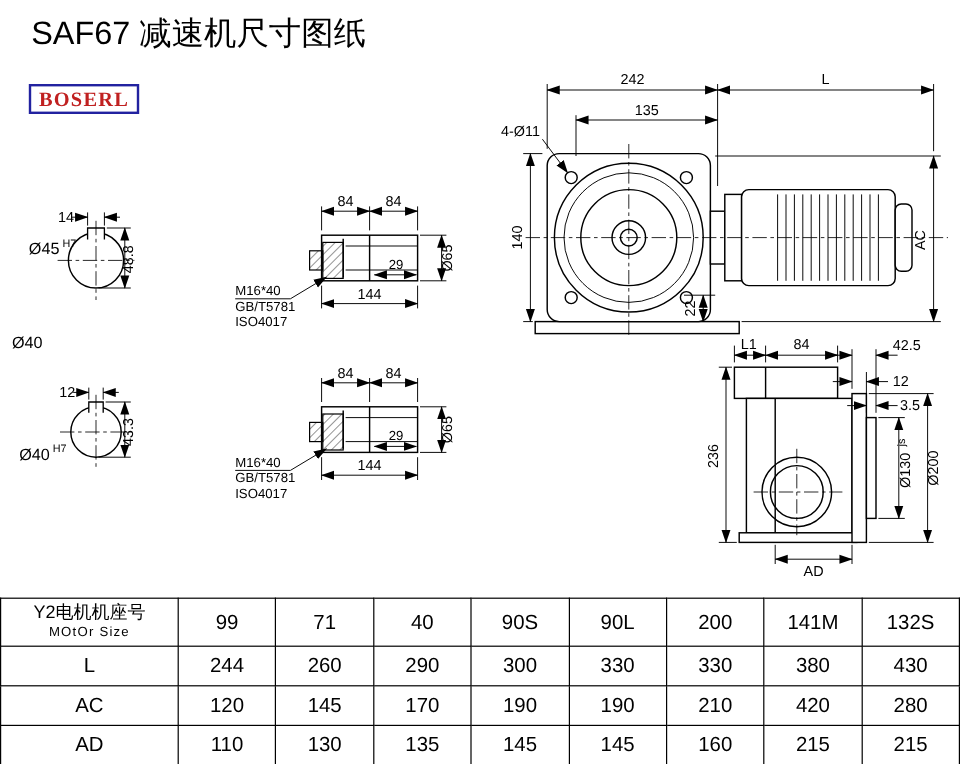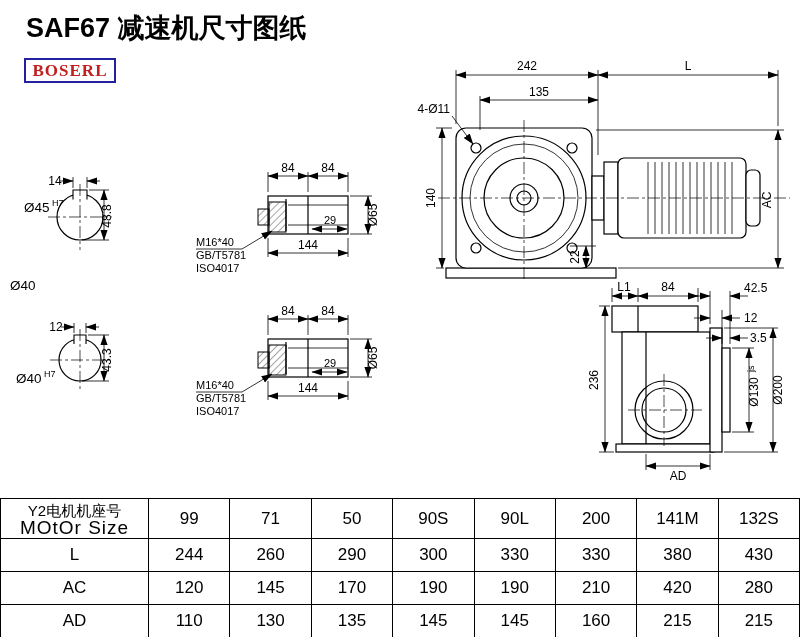--- a/index.html
+++ b/index.html
@@ -1,36 +1,36 @@
 <!DOCTYPE html>
 <html><head>
 <meta charset="utf-8">
 <style>
   html,body{margin:0;padding:0;background:#fff;}
   .page{position:relative;width:800px;height:637px;background:#fff;font-family:"Liberation Sans",sans-serif;overflow:hidden;}
-  .title{position:absolute;left:26px;top:10px;font-size:27px;font-weight:bold;color:#000;white-space:nowrap;}
-  .logo{position:absolute;left:24px;top:58px;width:92px;height:25px;border:2px solid #2222a0;display:flex;align-items:center;justify-content:center;box-sizing:border-box;text-align:right;}
+  .title{position:absolute;left:26px;top:10px;font-size:27px;font-weight:normal;color:#000;white-space:nowrap;}
+  .logo{position:absolute;left:24px;top:70px;width:92px;height:25px;border:2px solid #2222a0;display:flex;align-items:center;justify-content:center;box-sizing:border-box;text-align:right;}
   .logo span{font-family:"Liberation Serif",serif;font-weight:bold;font-size:17px;color:#c02020;letter-spacing:1px;}
   svg{position:absolute;left:0;top:0;}
   svg text{font-family:"Liberation Sans",sans-serif;fill:#000;}
   .dt{font-size:12px;}
   .dt2{font-size:11px;}
   .sup{font-size:9px;}
   .big{font-size:13.5px;}
   .ol{fill:#fff;stroke:#000;stroke-width:1.2;}
   .on{fill:none;stroke:#000;stroke-width:1.2;}
   .dl{fill:none;stroke:#000;stroke-width:0.8;}
   .cl{fill:none;stroke:#000;stroke-width:0.7;stroke-dasharray:12 3 3 3;}
   .tbl{position:absolute;left:0;top:498px;width:800px;border-collapse:collapse;table-layout:fixed;background:#fff;}
   .tbl th,.tbl td{border:1.5px solid #000;text-align:center;vertical-align:middle;font-weight:normal;font-size:17px;color:#000;padding:0;}
   .tbl tr{height:33px;}
   .tbl tr.hrow{height:40px;}
   .c0{width:148px;}
   .h1{font-size:15px;line-height:18px;}
-  .h2{font-size:19px;line-height:15px;letter-spacing:1px;}
+  .h2{font-size:11px;line-height:15px;letter-spacing:1px;}
 </style>
 </head>
 <body>
 
 <div class="page">
 
   <div class="title">SAF67 减速机尺寸图纸</div>
   <div class="logo">
     <span>BOSERL</span>
   </div>
@@ -261,21 +261,21 @@
         <col span="8">
       </colgroup>
     <tbody>
       <tr class="hrow">
         <th>
           <div class="h1">Y2电机机座号</div>
           <div class="h2">MOtOr Size</div>
         </th>
         <td>99</td>
         <td>71</td>
-        <td>50</td>
+        <td>40</td>
         <td>90S</td>
         <td>90L</td>
         <td>200</td>
         <td>141M</td>
         <td>132S</td>
       </tr>
       <tr>
         <th>L</th>
         <td>244</td>
         <td>260</td>

